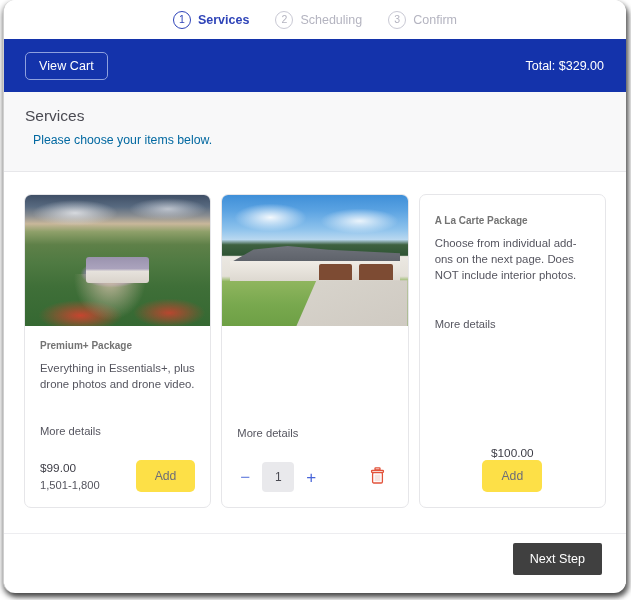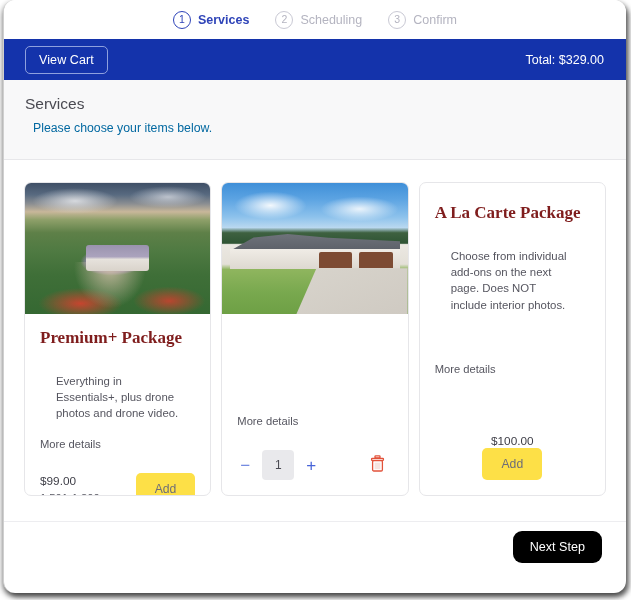--- a/index.html
+++ b/index.html
@@ -60,21 +60,21 @@
     color: #2f44b8;
   }
   .step-label { color: #b4b4c0; }
   .step.active .step-label {
     color: #2f44b8;
     font-weight: bold;
   }
 
   
   .cartbar {
-    height: 41px;
+    height: 53px;
     background: #1433ab;
     display: flex;
     align-items: center;
     justify-content: space-between;
     padding: 0 14px 0 21px;
     box-sizing: border-box;
   }
   .view-cart-btn {
     border: 1px solid #8ea0de;
     border-radius: 5px;
@@ -142,31 +142,30 @@
     flex: none;
   }
   .card-body {
     padding: 14px 15px 0 15px;
     flex: 1;
     display: flex;
     flex-direction: column;
   }
   .card.no-img .card-body { padding-top: 20px; }
   .card-title {
-    font-size: 17px;
+    font-size: 10px;
     font-weight: bold;
-    color: #7f1d1d;
+    color: #737373;
     margin: 0 0 9px 0;
-    font-family: Liberation Serif, serif;
   }
   .card-desc {
     font-size: 11.4px;
     color: #55555f;
     line-height: 1.42;
-    margin: 16px;
+    margin: 0;
   }
   .more-details {
     font-size: 11.2px;
     color: #55555f;
     margin-top: auto;
     margin-bottom: 0;
     cursor: pointer;
   }
   .card.no-img .more-details { margin-top: 34px; }
   .card.no-img .spacer-flex { flex: 1; }
@@ -246,23 +245,23 @@
   .footer {
     border-top: 1px solid #ededf0;
     height: 50px;
     display: flex;
     align-items: center;
     justify-content: flex-end;
     padding-right: 24px;
     background: #ffffff;
   }
   .next-btn {
-    background: #000000;
+    background: #404040;
     border: none;
-    border-radius: 9px;
+    border-radius: 2px;
     color: #ffffff;
     font-size: 12.6px;
     padding: 9px 17px;
     font-family: "Liberation Sans", sans-serif;
     cursor: pointer;
     text-align: center;
   }
 
   
   .photo-aerial {

